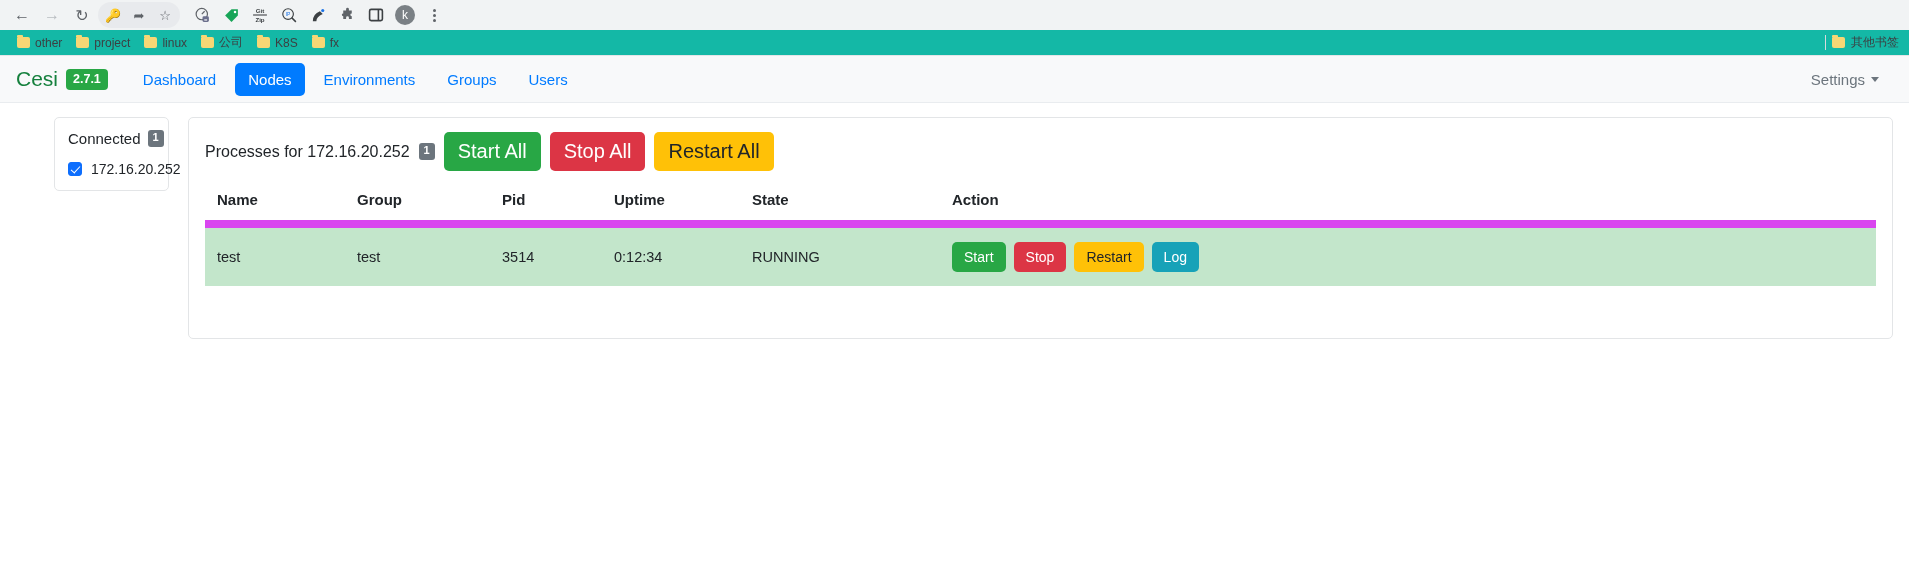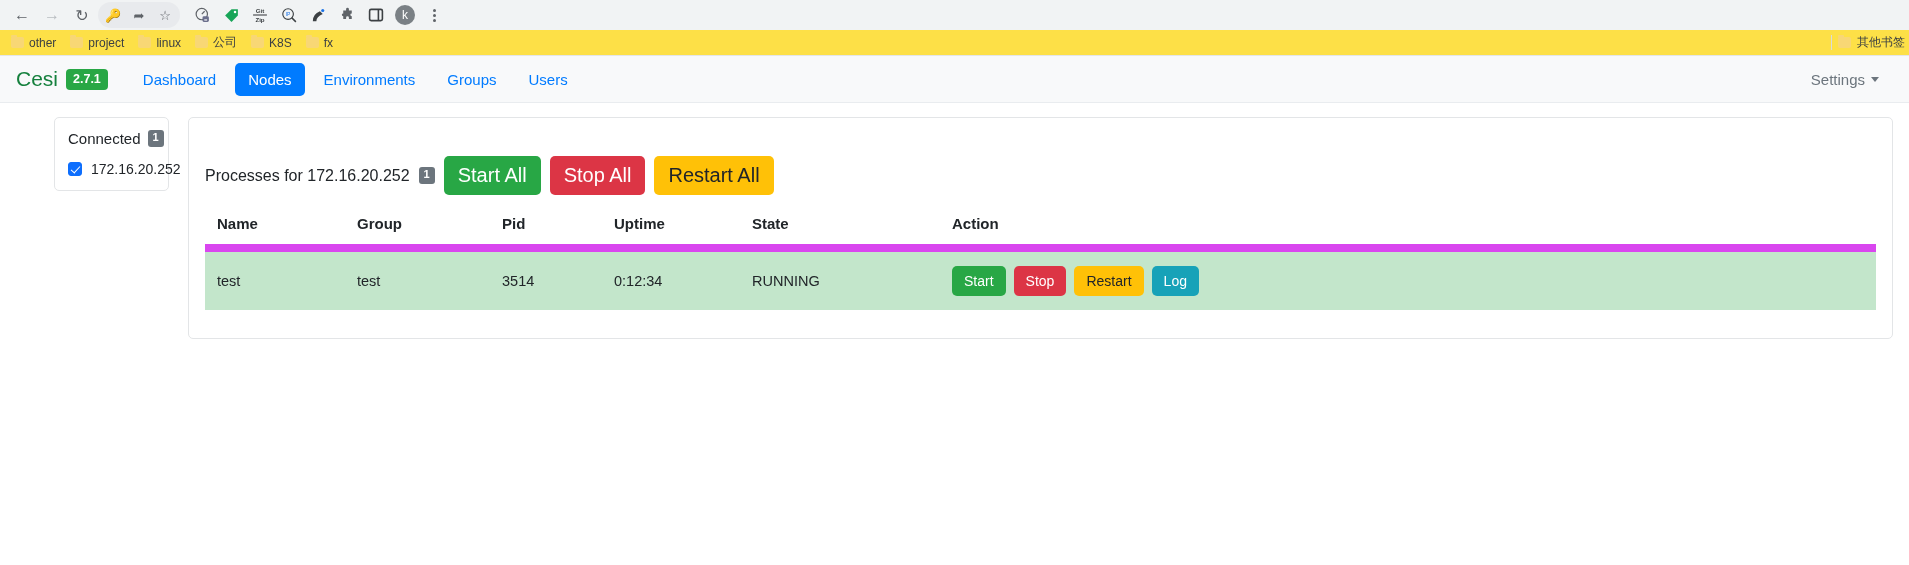--- a/index.html
+++ b/index.html
@@ -104,24 +104,24 @@
     display: flex; align-items: center; justify-content: center;
   }
   .menu-dots {
     display: flex; flex-direction: column; gap: 2px; align-items: center;
   }
   .menu-dots i { width: 3px; height: 3px; border-radius: 50%; background: #5f6368; display:block; }
 
   
   .bookmark-bar {
     height: 26px;
-    background: #fde047;
-    display: flex;
-    align-items: center;
-    padding: 0 4px;
+    background: #14b8a6;
+    display: flex;
+    align-items: center;
+    padding: 0 10px;
     border-bottom: 1px solid #e4e6e8;
     font-size: 12px;
     color: #3c4043;
   }
   .bm {
     display: flex; align-items: center; gap: 5px;
     padding: 2px 7px;
     white-space: nowrap;
   }
   .folder-ico {
@@ -255,21 +255,20 @@
     border: 1px solid #e3e5e7;
     border-radius: 5px;
     padding: 14px 16px 22px;
     min-height: 222px;
   }
   .card-head {
     display: flex;
     align-items: center;
     gap: 9px;
     margin-bottom: 12px;
-    margin-top: 24px;
   }
   .head-title {
     font-size: 16px;
     color: #212529;
     white-space: nowrap;
   }
   .btn {
     font-size: 20px;
     border-radius: 5px;
     padding: 8px 14px;

